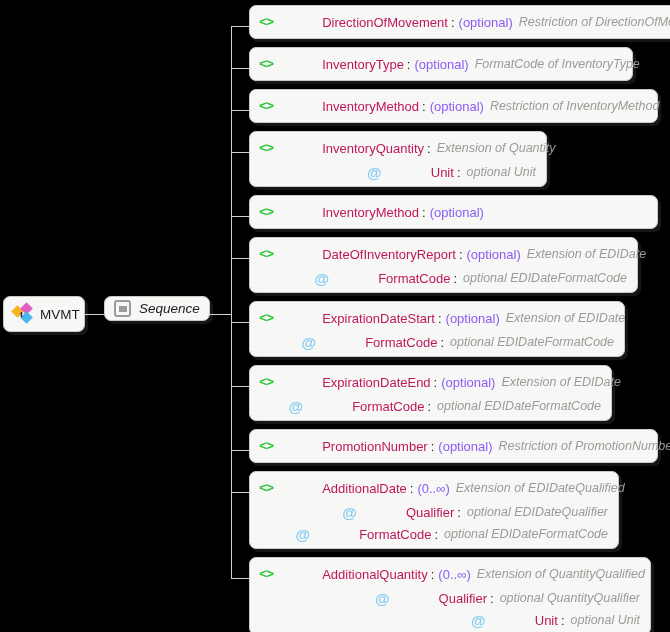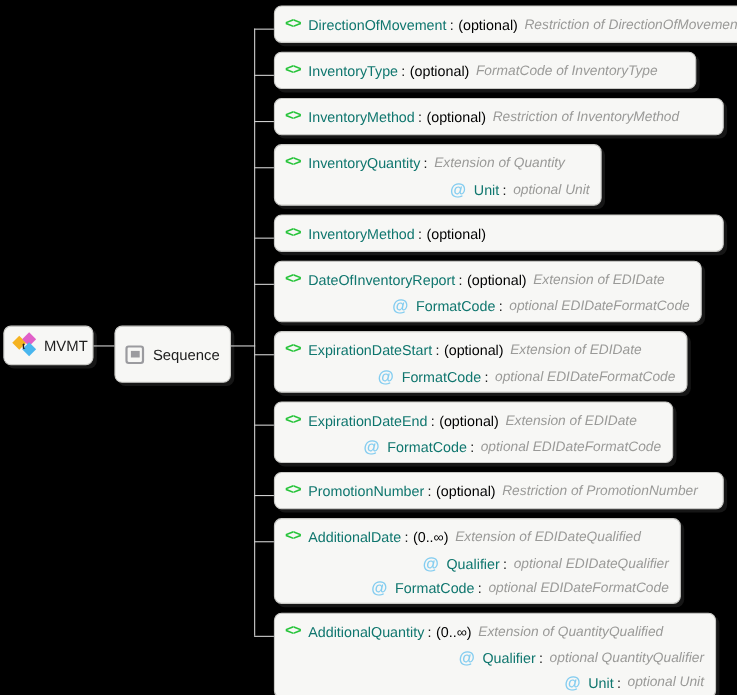--- a/index.html
+++ b/index.html
@@ -39,28 +39,28 @@
     color:#27c43a;font-weight:bold;font-size:13.5px;
     font-family:"Liberation Mono",monospace;
     margin-right:7px;letter-spacing:-1px;
   }
   
   .attricon{
     color:#84cdf0;font-size:15px;font-weight:bold;
     margin-right:7px;line-height:1;
   }
 
-  .nm{color:#0f766e;font-size:13px;}
-  .card{color:#000000;font-size:13px;margin-left:4px;}
+  .nm{color:#be185d;font-size:13px;margin-left:42px;}
+  .card{color:#8b5cf6;font-size:13px;margin-left:4px;}
   .ty{color:#9a9a98;font-size:12.5px;font-style:italic;margin-left:6px;}
   .colon{color:#1d1d1d;font-size:13px;margin-left:3px;}
 
   
   .mvmt{left:3px;top:296px;width:82px;height:36px;}
-  .seq{left:104px;top:296px;width:106px;height:52px;}
+  .seq{left:104px;top:296px;width:106px;height:25px;font-style:italic;}
   .rootlabel{color:#1d1d1d;font-size:13.5px;}
 
   
   .mvmticon{position:relative;width:20px;height:20px;margin-right:7px;flex:none;}
   .dmd{position:absolute;width:9px;height:9px;transform:rotate(45deg);}
   .dmd.o{background:#f5b321;left:0;top:3px;}
   .dmd.m{background:#e060c8;left:9px;top:0px;}
   .dmd.c{background:#49b6ee;left:9px;top:9px;}
   .tletter{
     position:absolute;left:7px;top:5px;color:#1d1d1d;

